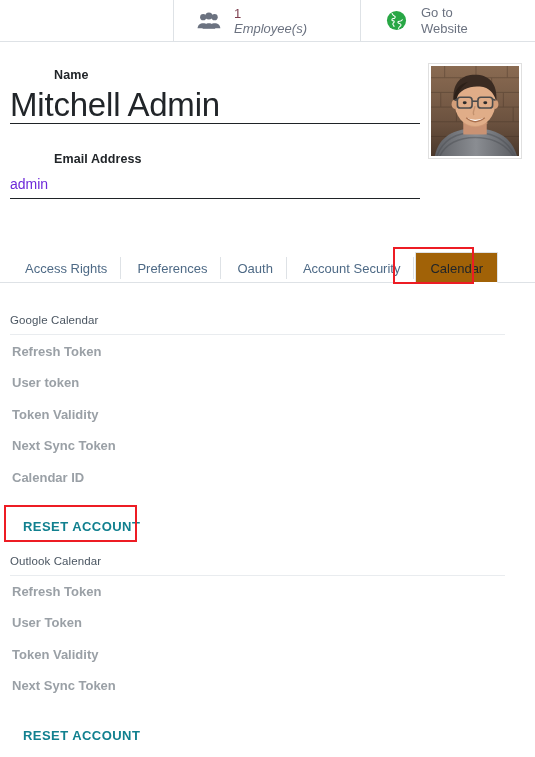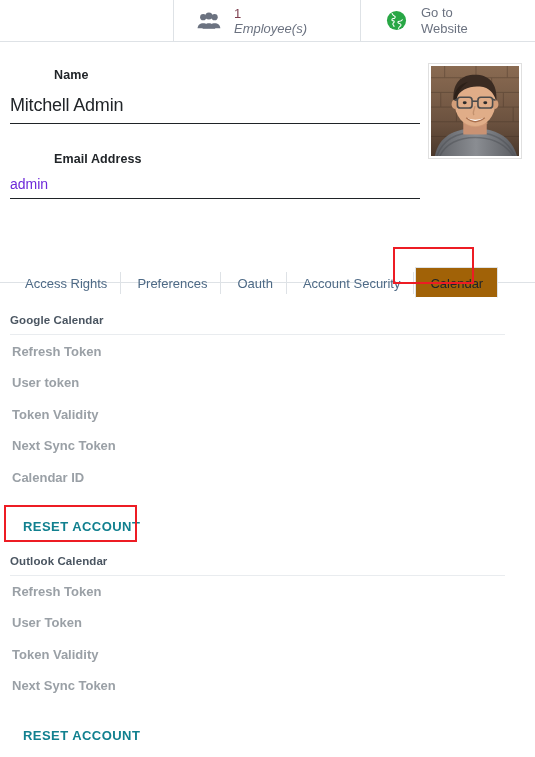--- a/index.html
+++ b/index.html
@@ -83,21 +83,21 @@
   .field-block { position: absolute; }
 
   .field-label {
     font-size: 12.5px;
     font-weight: bold;
     color: #212529;
     letter-spacing: 0.1px;
     padding-left: 44px;
   }
   .field-value-big {
-    font-size: 18px;
+    font-size: 33px;
     color: #212529;
     line-height: 32px;
     font-weight: normal;
     letter-spacing: -0.2px;
   }
   .field-value {
     font-size: 14px;
     color: #6d28d9;
     line-height: 20px;
   }
@@ -122,21 +122,21 @@
     width: 100%;
     height: 100%;
     display: block;
     overflow: hidden;
   }
 
   
   .tabs {
     position: absolute;
     left: 10px;
-    top: 224px;
+    top: 209px;
     height: 32px;
     display: flex;
     align-items: flex-end;
   }
   .tabs-rule {
     position: absolute;
     left: 0;
     top: 240px;
     width: 535px;
     border-bottom: 1px solid #dee2e6;
@@ -178,21 +178,21 @@
     border: 2px solid #ed1c24;
     box-sizing: border-box;
     pointer-events: none;
     z-index: 10;
   }
 
   
   .group-title {
     position: absolute;
     font-size: 11.5px;
-    font-weight: bold;
+    font-weight: normal;
     color: #4a5561;
     letter-spacing: 0.1px;
   }
   .group-rule {
     position: absolute;
     left: 10px;
     width: 495px;
     border-bottom: 1px solid #e9ecef;
   }
   .ro-label {

